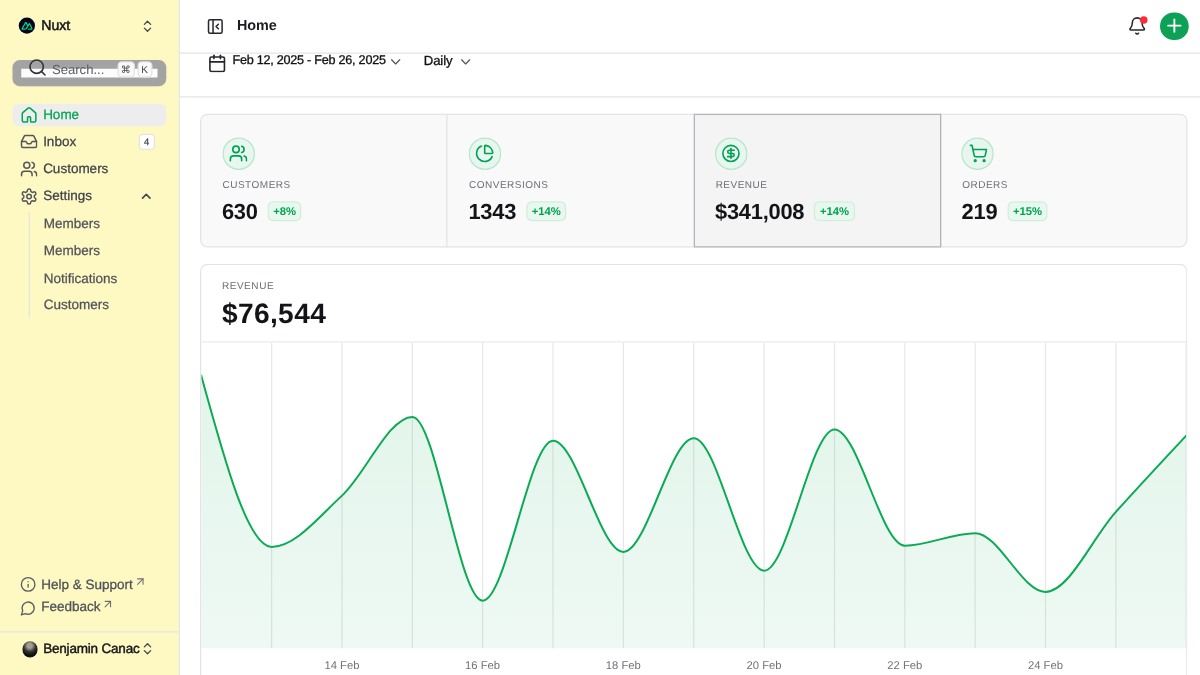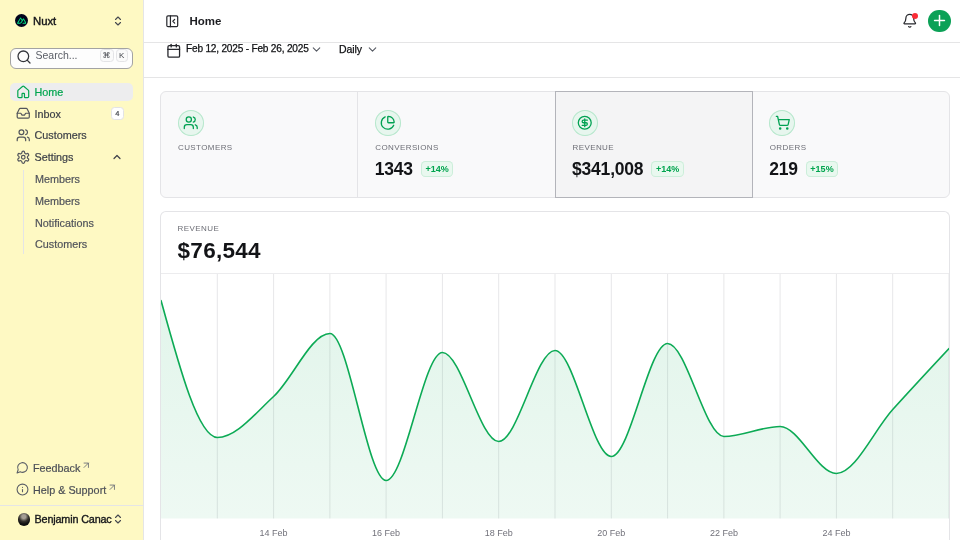--- a/index.html
+++ b/index.html
@@ -6,22 +6,22 @@
  font-family:"Liberation Sans",sans-serif;-webkit-font-smoothing:antialiased}
 .app{display:flex;width:960px;height:540px}
 svg{display:block}
 
 .sb{width:144px;min-width:144px;background:#fef9c3;border-right:1px solid #e5e5e6;
  display:flex;flex-direction:column;padding:10px 10px 6px;position:relative}
 .logorow{display:flex;align-items:center;height:21px;margin-bottom:17px}
 .logorow .nm{font-size:11.3px;font-weight:400;color:#15161a;margin-left:5px;letter-spacing:0;-webkit-text-stroke:.4px #15161a}
 .lgo{width:13px;height:13px;border-radius:50%;background:#02051c;display:flex;align-items:center;justify-content:center;margin-left:5px}
 .updn{margin-left:auto;margin-right:9.5px;color:#45484f;display:flex}
-.search{height:21px;border:1px solid #a3a3a3;background:#fdfdfd;border-radius:6px;
- display:flex;align-items:flex-start;padding:0 4px 0 5px;color:#595d66;margin-bottom:13.5px;box-shadow:0 0 1px rgba(0,0,0,.03)}
+.search{height:21px;border:7px solid #a3a3a3;background:#fdfdfd;border-radius:6px;
+ display:flex;align-items:flex-end;padding:0 4px 0 5px;color:#595d66;margin-bottom:13.5px;box-shadow:0 0 1px rgba(0,0,0,.03)}
 .search .tx{font-size:10.5px;margin-left:3.5px;color:#595d66}
 .kbd{min-width:12.5px;height:13px;border:1px solid #e3e3e6;background:#fafafa;border-radius:3.5px;
  font-size:8px;color:#42454c;display:flex;align-items:center;justify-content:center;padding:0 2px}
 .kbd+.kbd{margin-left:2px}
 .mi{height:18.5px;margin-bottom:3.3px;display:flex;align-items:center;border-radius:5px;
  padding:0 7px 0 5.5px;color:#3d4048;font-size:10.8px;-webkit-text-stroke:.2px #3d4048}
 .mi .lb{margin-left:4.5px;white-space:nowrap}
 .mi.act{background:#ededee;color:#00a54f;-webkit-text-stroke:.2px #00a54f}
 .mi .rgt{margin-left:auto}
 .subwrap{margin:0 0 0 13px;border-left:1px solid #e4e4e6;padding-left:4px}
@@ -129,37 +129,37 @@
           </span>
     </div>
     <div class="subwrap">
       <div class="smi">Members</div>
       <div class="smi">Members</div>
       <div class="smi">Notifications</div>
       <div class="smi" style="margin-bottom:0">Customers</div>
     </div>
   </nav>
   <div class="botlinks">
-    <div class="mi" style="color:#53565e;margin-bottom:3.3px">
-      <svg width="13" height="13" viewBox="0 0 24 24" fill="none" stroke="#595d66" stroke-width="2" stroke-linecap="round" stroke-linejoin="round">
-            <path d="M7.9 20A9 9 0 1 0 4 16.1L2 22Z"></path>
-          </svg>
-      <span class="lb">Feedback</span>
-      <svg style="margin-left:1px;margin-bottom:6px" width="10.5" height="10.5" viewBox="0 0 24 24" fill="none" stroke="#6c6f77" stroke-width="2" stroke-linecap="round" stroke-linejoin="round">
-            <path d="M7 7h10v10"></path>
-            <path d="M7 17 17 7"></path>
-          </svg>
-    </div>
     <div class="mi" style="color:#53565e;margin-bottom:0">
       <svg width="13" height="13" viewBox="0 0 24 24" fill="none" stroke="#595d66" stroke-width="2" stroke-linecap="round" stroke-linejoin="round">
             <circle cx="12" cy="12" r="10"></circle>
             <path d="M12 16v-4"></path>
             <path d="M12 8h.01"></path>
           </svg>
       <span class="lb">Help &amp; Support</span>
+      <svg style="margin-left:1px;margin-bottom:6px" width="10.5" height="10.5" viewBox="0 0 24 24" fill="none" stroke="#6c6f77" stroke-width="2" stroke-linecap="round" stroke-linejoin="round">
+            <path d="M7 7h10v10"></path>
+            <path d="M7 17 17 7"></path>
+          </svg>
+    </div>
+    <div class="mi" style="color:#53565e;margin-bottom:3.3px">
+      <svg width="13" height="13" viewBox="0 0 24 24" fill="none" stroke="#595d66" stroke-width="2" stroke-linecap="round" stroke-linejoin="round">
+            <path d="M7.9 20A9 9 0 1 0 4 16.1L2 22Z"></path>
+          </svg>
+      <span class="lb">Feedback</span>
       <svg style="margin-left:1px;margin-bottom:6px" width="10.5" height="10.5" viewBox="0 0 24 24" fill="none" stroke="#6c6f77" stroke-width="2" stroke-linecap="round" stroke-linejoin="round">
             <path d="M7 7h10v10"></path>
             <path d="M7 17 17 7"></path>
           </svg>
     </div>
   </div>
   <div class="foot">
     <div class="usr">
       <span class="ava"></span>
       <span class="nm">Benjamin Canac</span>
@@ -220,20 +220,24 @@
       <div class="card">
         <div class="cico">
               <svg width="15.5" height="15.5" viewBox="0 0 24 24" fill="none" stroke="currentColor" stroke-width="2" stroke-linecap="round" stroke-linejoin="round">
                 <path d="M16 21v-2a4 4 0 0 0-4-4H6a4 4 0 0 0-4 4v2"></path>
                 <circle cx="9" cy="7" r="4"></circle>
                 <path d="M22 21v-2a4 4 0 0 0-3-3.87"></path>
                 <path d="M16 3.13a4 4 0 0 1 0 7.75"></path>
               </svg>
             </div>
         <div class="clab">CUSTOMERS</div>
+        <div class="cval">
+              <span class="v">630</span>
+              <span class="badge">+8%</span>
+            </div>
       </div>
       <div class="card">
         <div class="cico">
               <svg width="15.5" height="15.5" viewBox="0 0 24 24" fill="none" stroke="currentColor" stroke-width="2" stroke-linecap="round" stroke-linejoin="round">
                 <path d="M21 12c.552 0 1.005-.449.95-.998a10 10 0 0 0-8.953-8.951c-.55-.055-.998.398-.998.95v8a1 1 0 0 0 1 1z"></path>
                 <path d="M21.21 15.89A10 10 0 1 1 8 2.83"></path>
               </svg>
             </div>
         <div class="clab">CONVERSIONS</div>
         <div class="cval">

